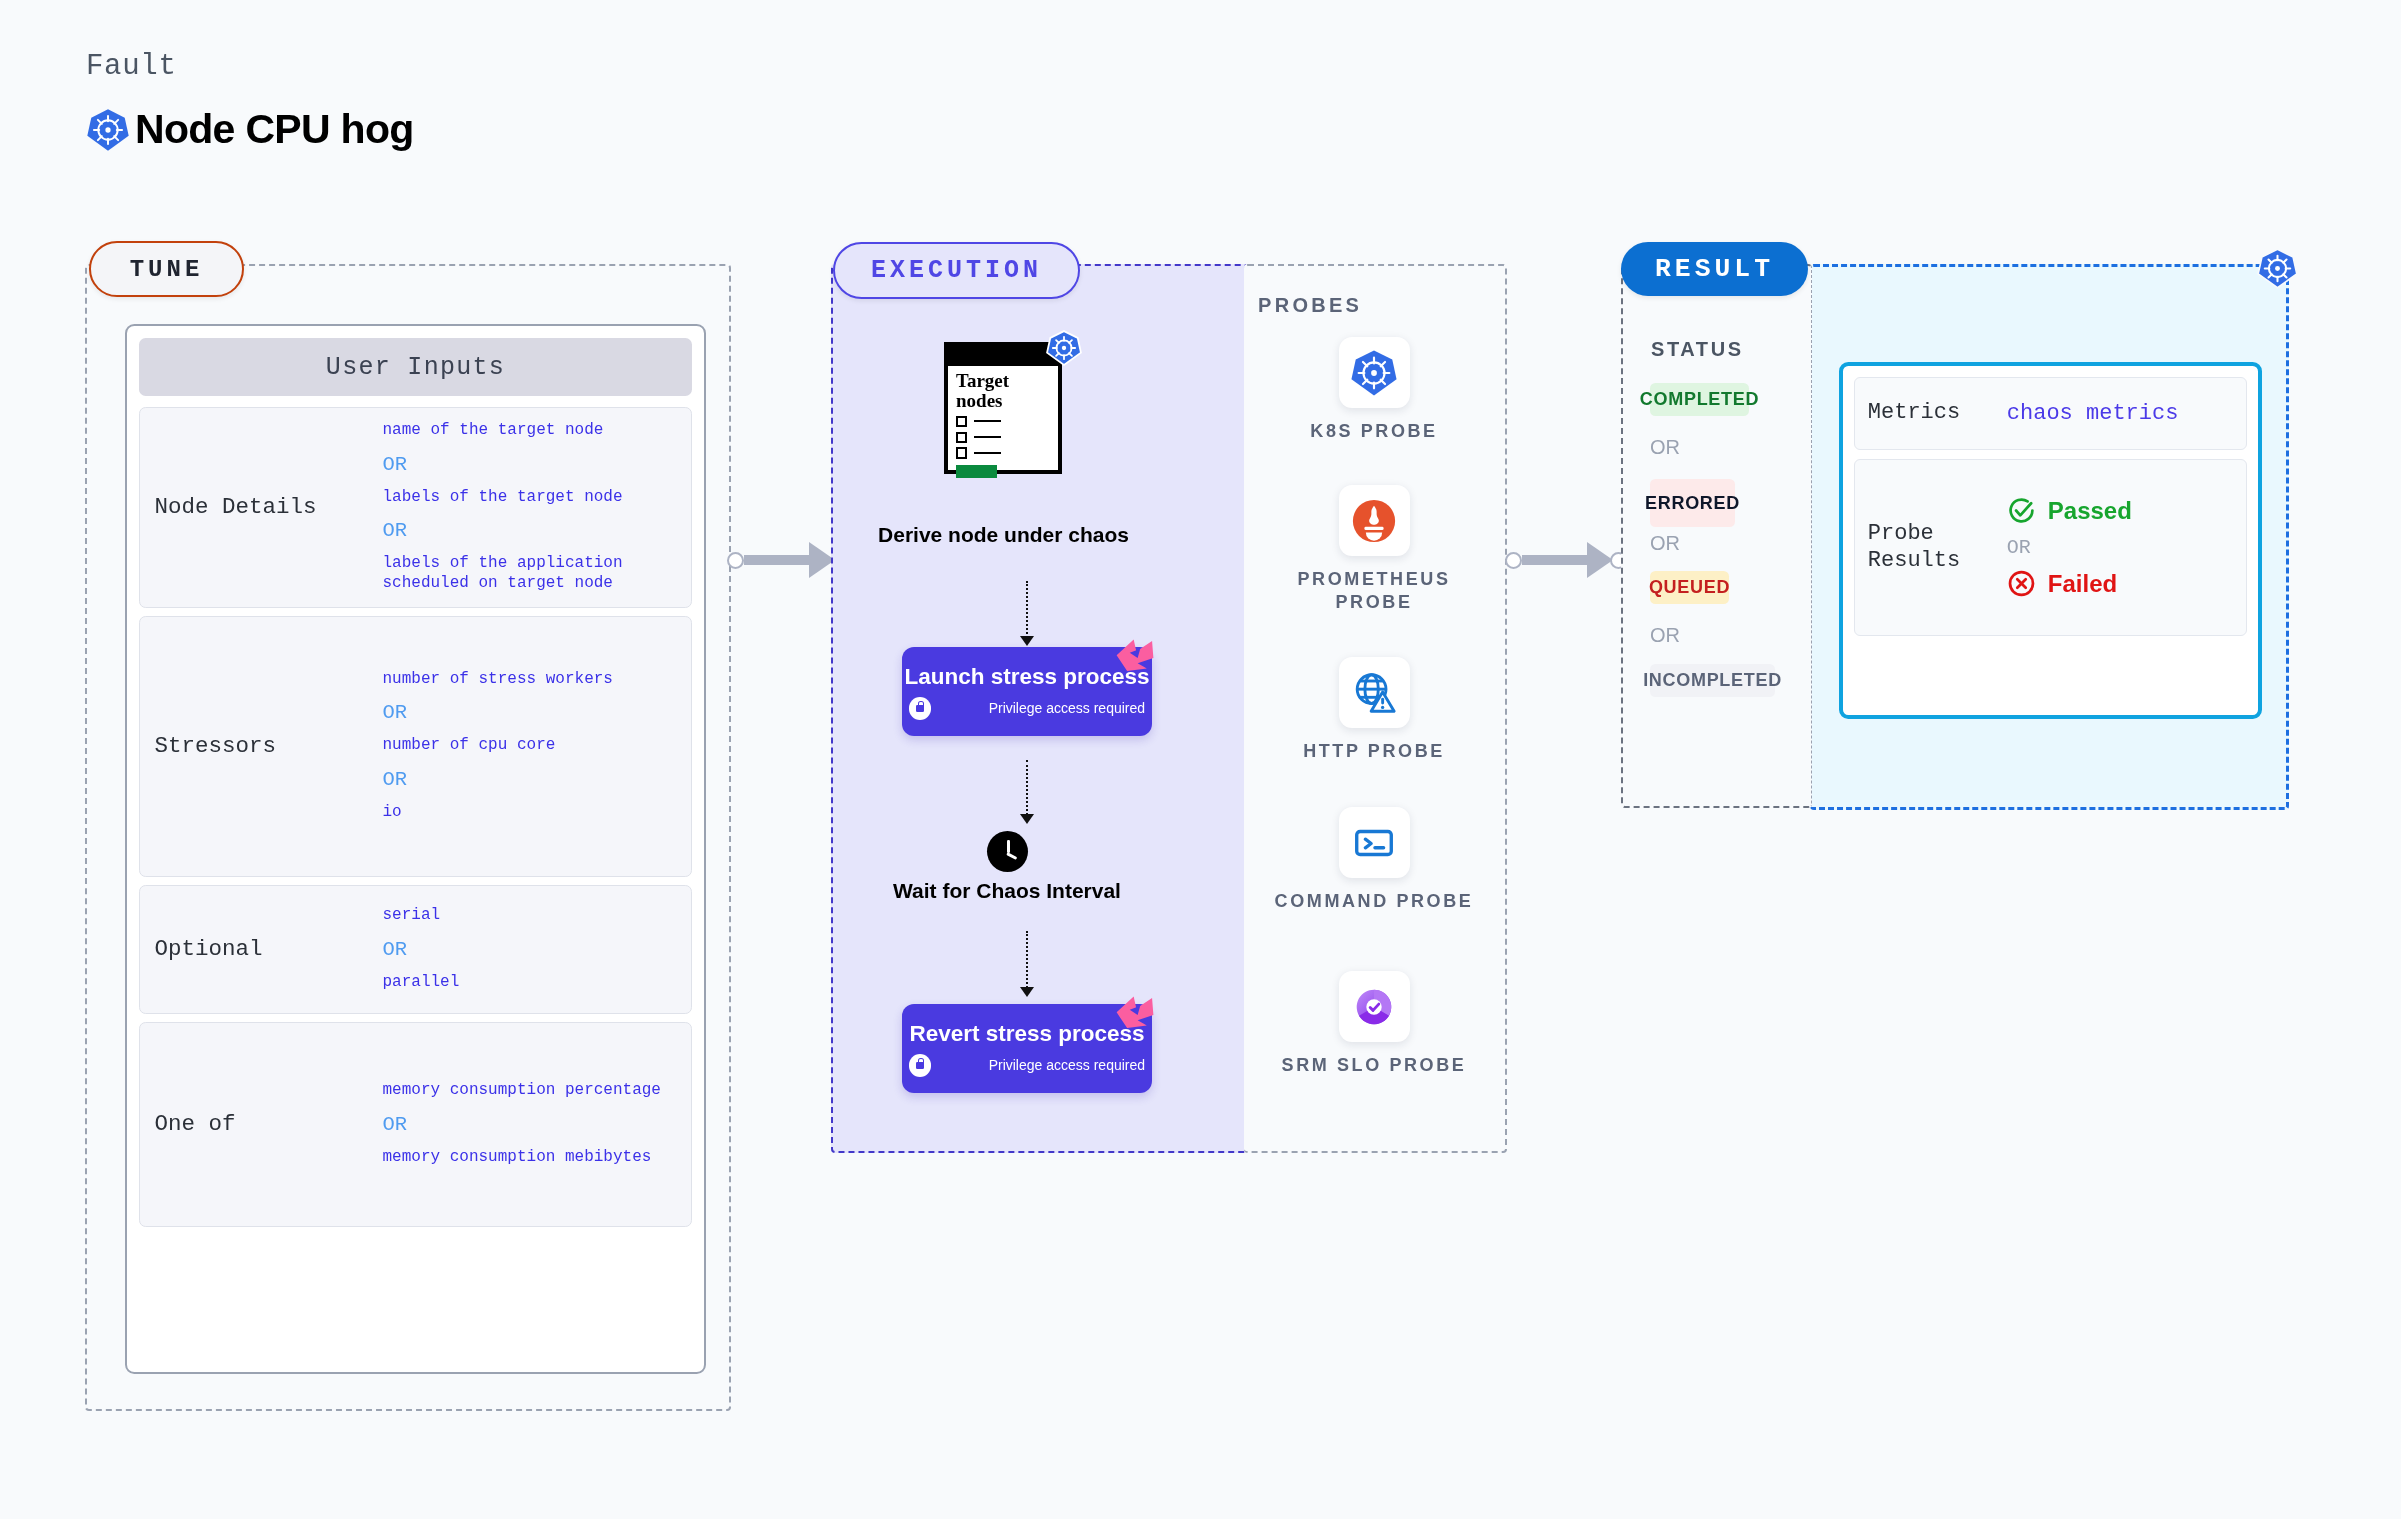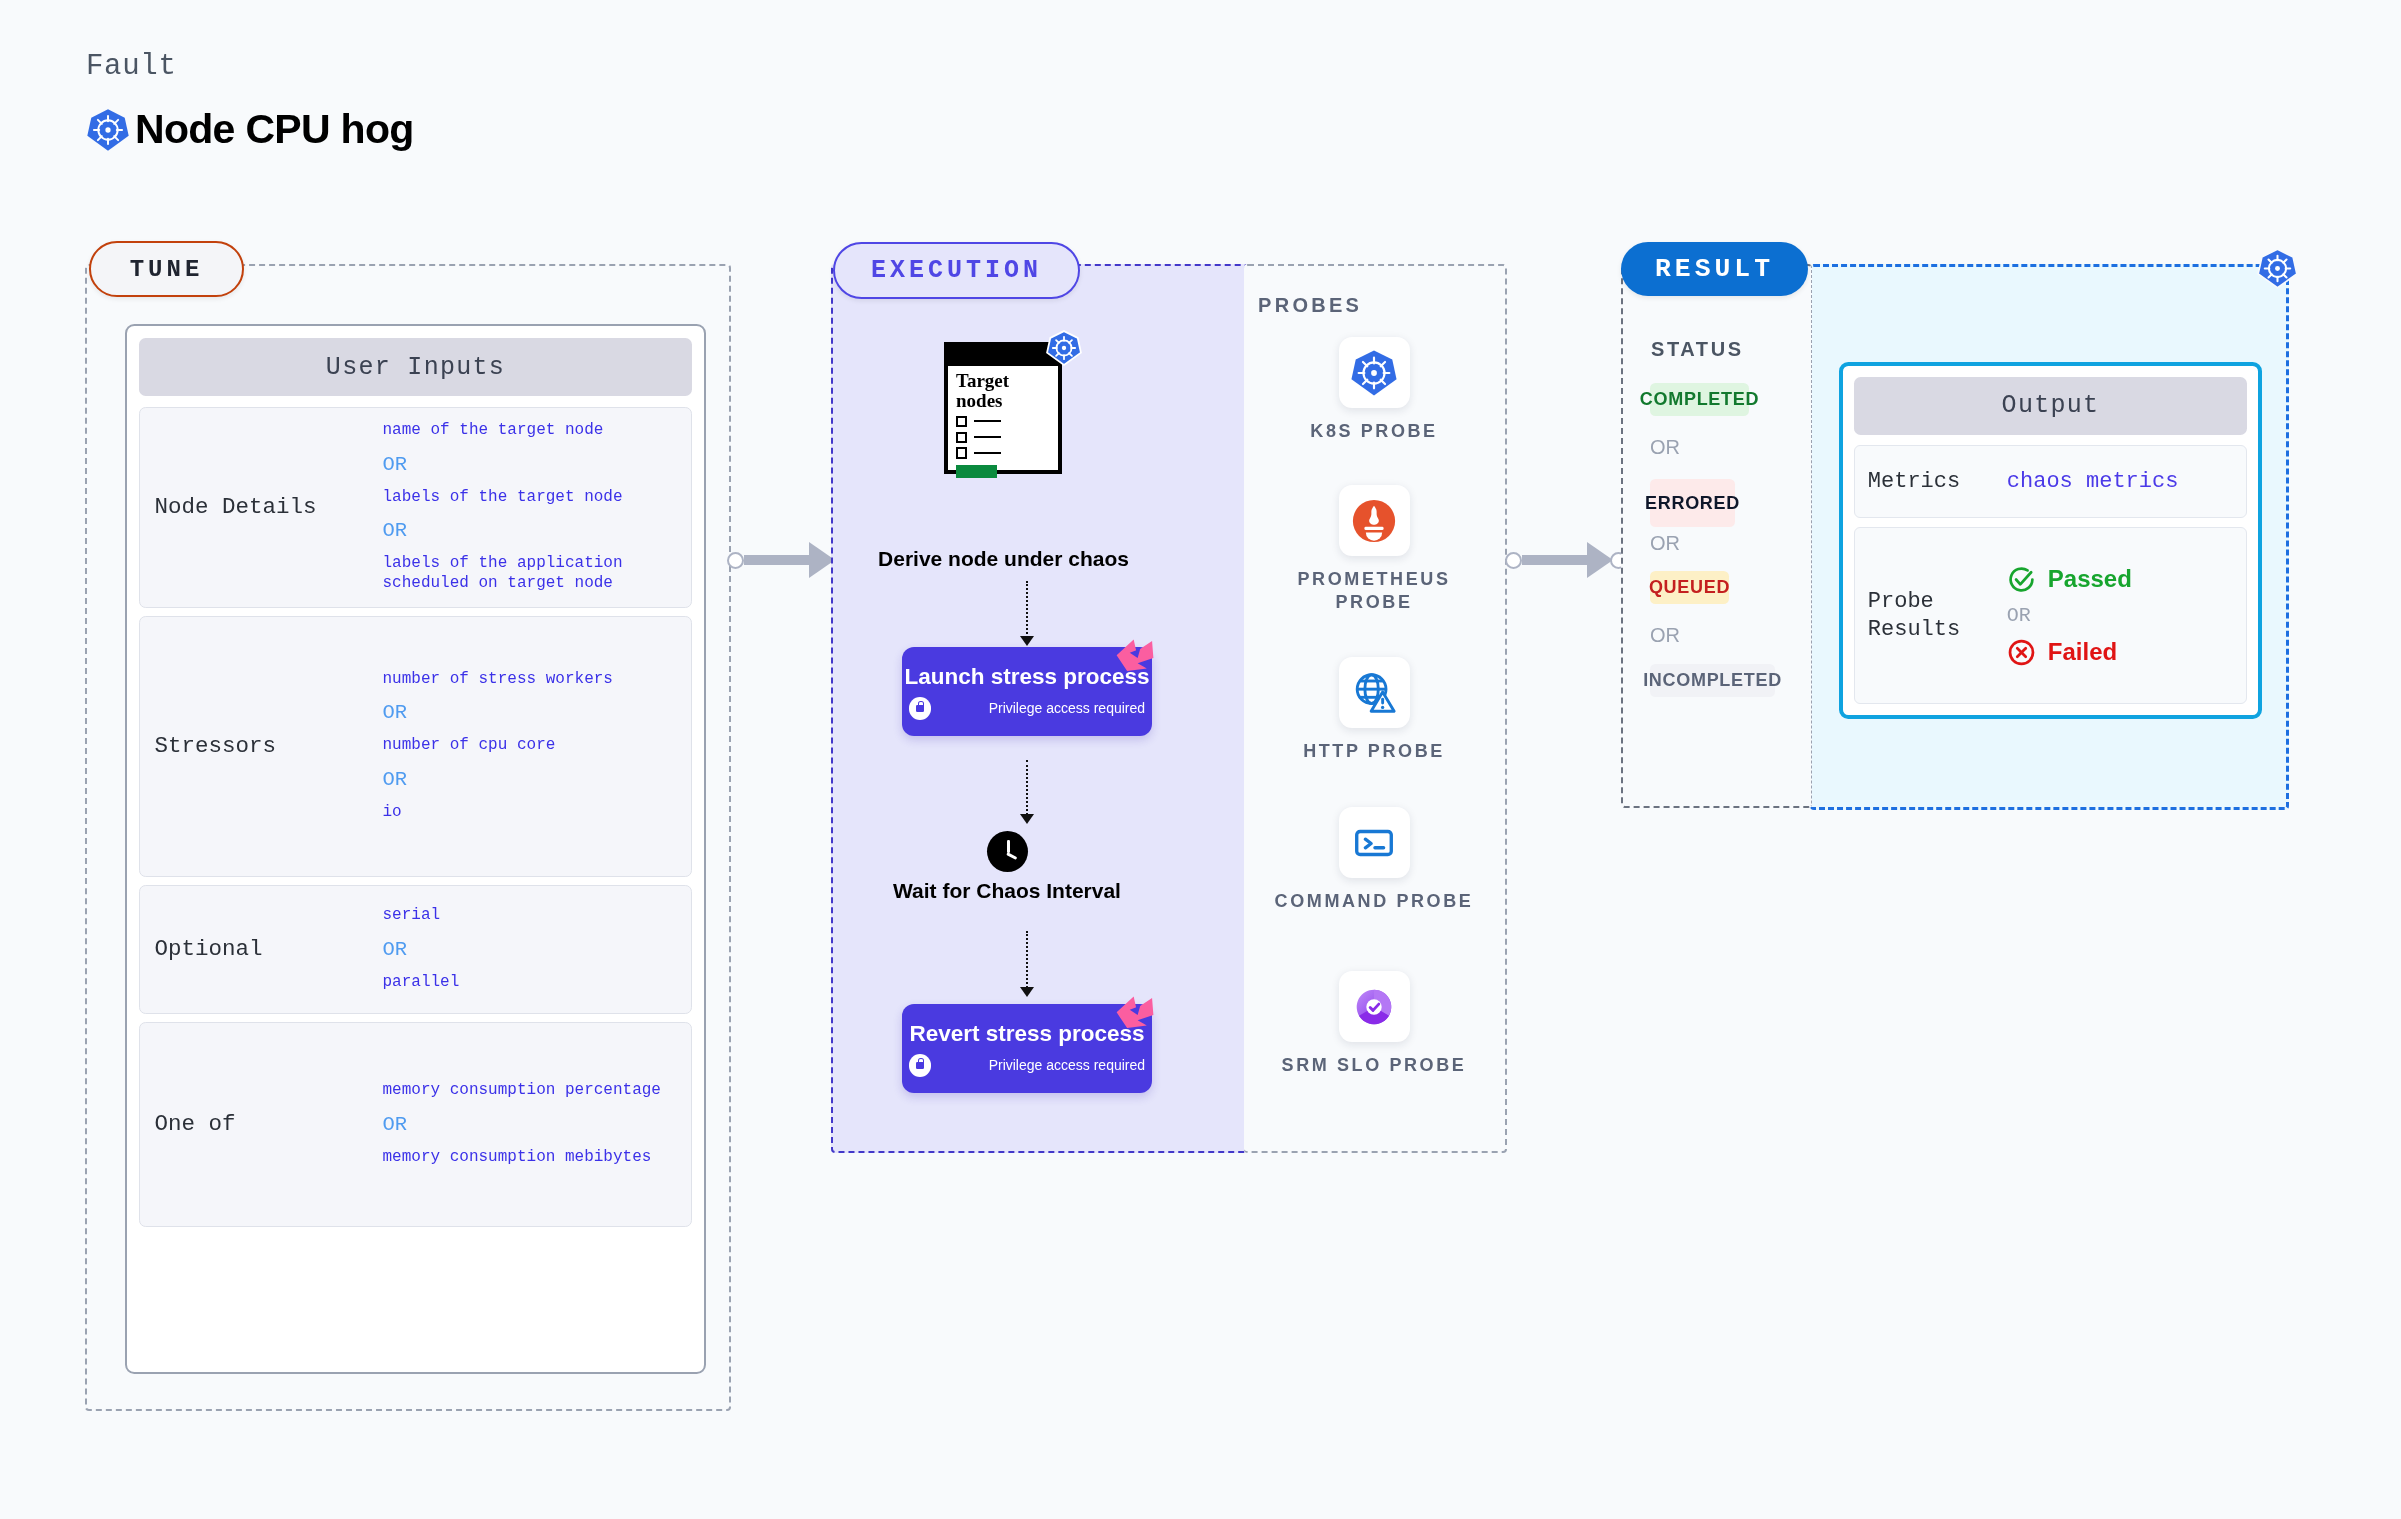--- a/index.html
+++ b/index.html
@@ -71,21 +71,21 @@
     border:4.6px solid #000;box-sizing:border-box;}
   #target-card .topbar{height:20px;background:#000;margin:0px 0px 0 0px;}
   #target-card .tgt-title{font-family:"Liberation Serif",serif;font-weight:bold;
     font-size:19px;line-height:1.05;color:#000;padding:5.3px 0 0 8px;}
   .chk-line{display:flex;align-items:center;gap:6.6px;padding-left:8px;margin-top:4.6px;}
   .chk{width:11.2px;height:11.2px;border:2px solid #000;box-sizing:border-box;}
   .chk-bar{width:27px;height:2px;background:#000;}
   .green-bar{width:41px;height:12.5px;background:#0a8a3e;margin:6.6px 0 0 8px;}
   #target-k8s{left:1046px;top:330px;}
   #derive-label{left:878px;top:522px;width:251px;text-align:center;
-    font-size:21px;font-weight:bold;color:#000;line-height:1.25;margin-top:24px;}
+    font-size:21px;font-weight:bold;color:#000;line-height:1.25;}
 
   .step-box{position:absolute;width:250px;border-radius:12px;background:#4a3ae0;
     box-shadow:0 4px 9.2px rgba(60,40,180,.20);padding:17px 0 16px;box-sizing:border-box;}
   .step-title{color:#fff;font-size:22.5px;font-weight:bold;text-align:center;
     line-height:1.18;}
   .step-sub{display:flex;align-items:center;justify-content:center;gap:9.2px;
     margin-top:6.6px;}
   .lock{width:22.5px;height:22.5px;border-radius:50%;background:#fff;
     display:flex;align-items:center;justify-content:center;}
   .lock span{display:block;width:8px;height:6.6px;background:#4a3ae0;border-radius:1.3px;
@@ -423,21 +423,20 @@
 
 <div class="badge" style="left:1650px;top:383px;width:99px;height:33px;background:#dff5e1;color:#12792e">COMPLETED</div>
 <div class="or-static" style="left:1650px;top:436px">OR</div>
 <div class="badge" style="left:1650px;top:479px;width:85px;height:48px;background:#fdeaea;color:#0f172a">ERRORED</div>
 <div class="or-static" style="left:1650px;top:532px">OR</div>
 <div class="badge" style="left:1650px;top:571px;width:79px;height:33px;background:#fdf0c6;color:#c41f1f">QUEUED</div>
 <div class="or-static" style="left:1650px;top:624px">OR</div>
 <div class="badge" style="left:1650px;top:664px;width:125px;height:33px;background:#f1f2f6;color:#5b6478">INCOMPLETED</div>
 
 <div class="abs" id="output-card">
-  <div class="card-header">Output</div>
   <div class="out-row" style="height:73px;margin-bottom:9.2px">
     <div class="out-key">Metrics</div>
     <div class="out-val">chaos metrics</div>
   </div>
   <div class="out-row" style="height:177px">
     <div class="out-key">Probe Results</div>
     <div style="display:flex;flex-direction:column;gap:10.6px">
       <div class="res-line">
         <svg width="29" height="29" viewBox="0 0 48 48">
           <path d="M42 24a18 18 0 1 1-8-15" fill="none" stroke="#17a52e" stroke-width="4.5" stroke-linecap="round"></path>

